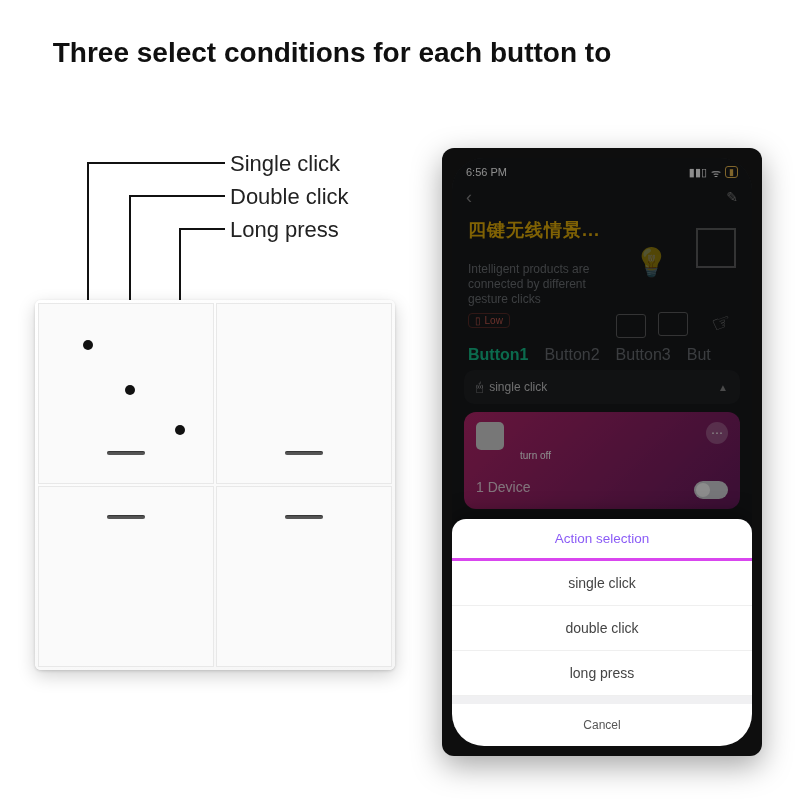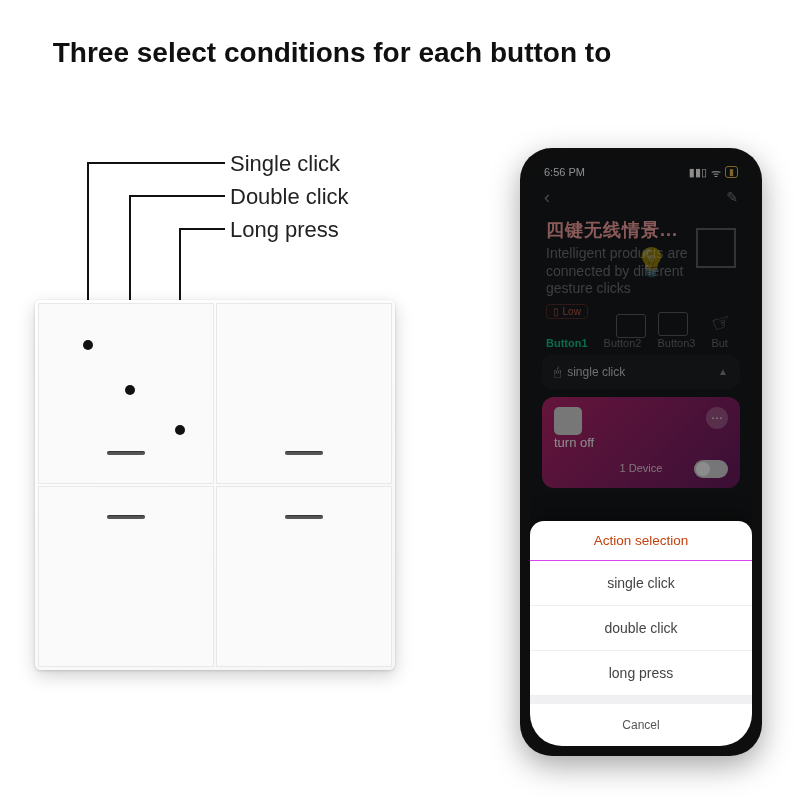--- a/index.html
+++ b/index.html
@@ -66,23 +66,23 @@
   .callout-label {
     position: absolute;
     font-size: 22px;
     color: #222;
   }
 
   
   .phone {
     position: absolute;
     right: 38px; top: 148px;
-    width: 242px; height: 608px;
+    width: 320px; height: 608px;
     background: #0e0e0e;
-    border-radius: 32px;
+    border-radius: 12px;
     box-shadow: 0 10px 30px rgba(0,0,0,0.35);
     padding: 10px;
   }
   .screen {
     width: 100%; height: 100%;
     background: #181a1c;
     border-radius: 32px;
     overflow: hidden;
     position: relative;
     color: #dcdcdc;
@@ -96,71 +96,71 @@
   .sig { display:inline-block; }
   .navrow {
     height: 30px; display:flex; align-items:center; justify-content:space-between;
     padding: 0 14px; color:#888;
   }
   .chev { font-size:18px; }
   .pencil { font-size:14px; transform: rotate(0deg); }
   .hero {
     padding: 6px 16px 10px;
   }
-  .hero-title { color:#fca5a5; font-size:18px; font-weight:600; letter-spacing:1px;}
-  .hero-sub { color:#6f7377; font-size:14px; line-height:1.25; margin-top:3px; max-width:150px;}
+  .hero-title { color:#eab308; font-size:18px; font-weight:600; letter-spacing:1px;}
+  .hero-sub { color:#6f7377; font-size:12px; line-height:1.25; margin-top:20px; max-width:150px;}
   .lowpill {
     margin-top:6px; display:inline-flex; align-items:center; gap:4px;
     color:#c45a4f; font-size:10px; border:1px solid #5a2d29; padding:1px 6px; border-radius:4px;
   }
   .hero-icons {
     position:absolute; right:16px; top:60px; width:120px; height:120px;
     opacity:0.55;
   }
   .hero-icons .bulb { position:absolute; left:18px; top:28px; font-size:28px; color:#bdbdbd;}
   .hero-icons .curtain { position:absolute; right:0; top:10px; width:40px; height:40px; border:2px solid #9a9a9a;}
   .hero-icons .outlet { position:absolute; left:0; bottom:0; width:30px;height:24px;border:1px solid #9a9a9a;border-radius:3px;}
   .hero-icons .switchi { position:absolute; left:42px; bottom:2px; width:30px;height:24px;border:1px solid #9a9a9a;border-radius:3px;}
   .hero-icons .hand { position:absolute; right:4px; bottom:2px; font-size:22px; color:#c7c7c7; transform:rotate(-20deg);}
 
   .tabs {
-    display:flex; gap:16px; padding: 8px 16px 6px; font-size:11px; color:#6c7075; white-space:nowrap; overflow:hidden;
+    display:flex; gap:16px; padding: 8px 16px 6px; font-size:16px; color:#6c7075; white-space:nowrap; overflow:hidden;
   }
   .tabs .active { color:#15c28d; font-weight:600; }
 
   .rowitem {
     margin: 0 12px; padding:10px 12px; border-radius:10px;
     background:#1f2124; display:flex; align-items:center; justify-content:space-between;
     color:#c9c9c9; font-size:12px;
   }
   .rowitem .l { display:flex; align-items:center; gap:6px;}
   .tri { color:#888; font-size:10px;}
 
   .scene-card {
     margin: 8px 12px 0; padding:10px 12px 14px;
     background: linear-gradient(135deg,#b8276d,#6a1c61);
     border-radius:12px; color:#fff; position:relative;
   }
   .scene-card .thumb { width:28px;height:28px;background:#d9d9d9;border-radius:5px;display:inline-block;vertical-align:middle;margin-right:8px;}
   .scene-card .more { position:absolute; right:12px; top:10px; width:22px;height:22px;border-radius:50%;background:rgba(255,255,255,0.25); display:flex;align-items:center;justify-content:center;font-size:12px;color:#fff;}
   .scene-card .toggle { position:absolute; right:12px; bottom:10px; width:34px;height:18px;border-radius:10px;background:#d8d8dc; }
   .scene-card .toggle:after{content:"";position:absolute;left:2px;top:2px;width:14px;height:14px;border-radius:50%;background:#fff;}
-  .scene-name{font-size:13px;}
-  .scene-sub{font-size:11px;opacity:.8;margin-top:12px;text-align:center;}
+  .scene-name{font-size:10px;margin-left:44px;}
+  .scene-sub{font-size:14px;opacity:.8;margin-top:18px;}
 
   
   .sheet {
     position:absolute; left:0; right:0; bottom:0;
     background:#ffffff; color:#3b3b3b;
     border-top-left-radius:14px; border-top-right-radius:14px;
     box-shadow: 0 -6px 20px rgba(0,0,0,0.35);
     overflow:hidden;
   }
   .sheet .title {
-    text-align:center; font-size:13.5px; color:#c2410c; padding:12px 0; border-bottom:1px solid #d946ef;
+    text-align:center; font-size:13.5px; color:#8b5cf6; padding:12px 0; border-bottom:3px solid #d946ef;
   }
   .sheet .opt {
     text-align:center; font-size:14px; padding:14px 0; border-bottom:1px solid #efefef; color:#444;
   }
   .sheet .gap { height:8px; background:#f0f0f2; }
   .sheet .cancel {
     text-align:center; font-size:12px; padding:14px 0; color:#555;
   }
 
   .dim-overlay {

